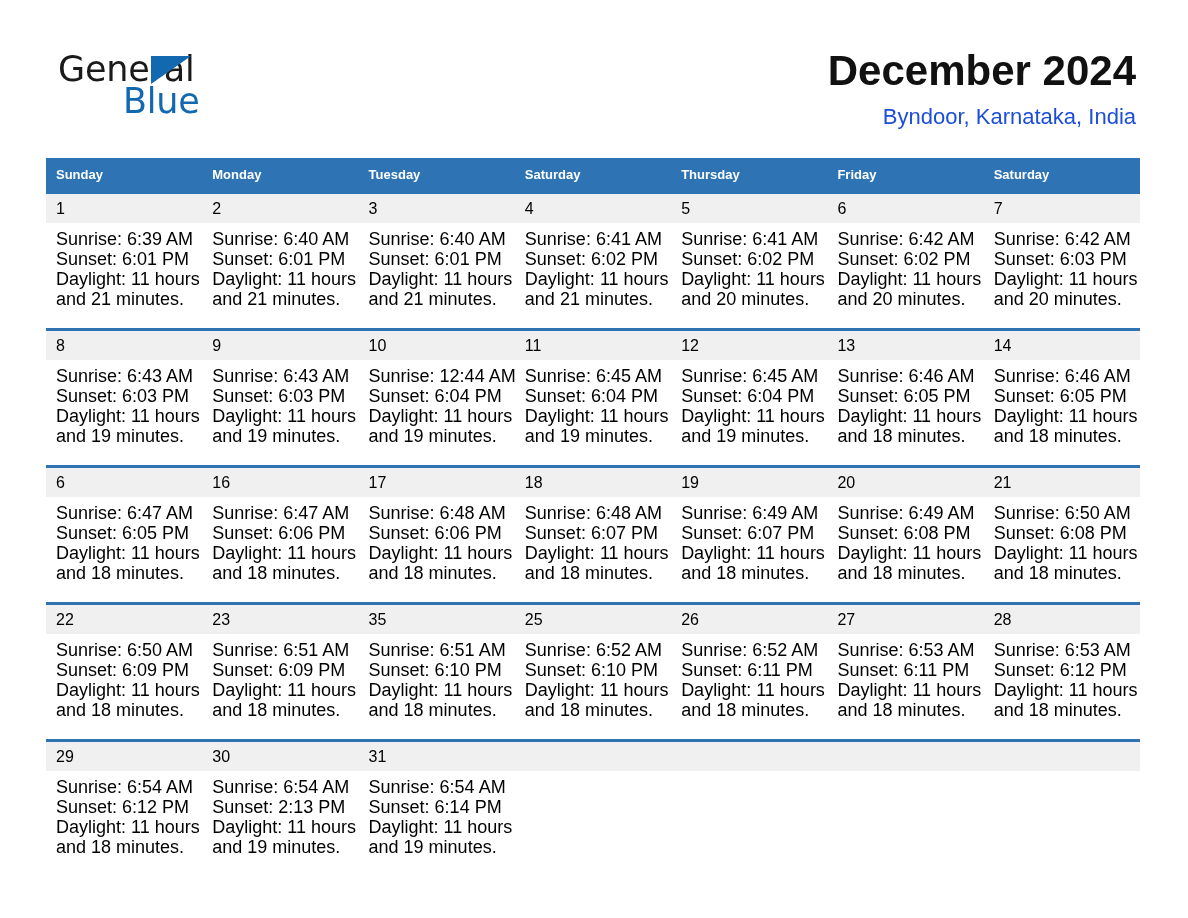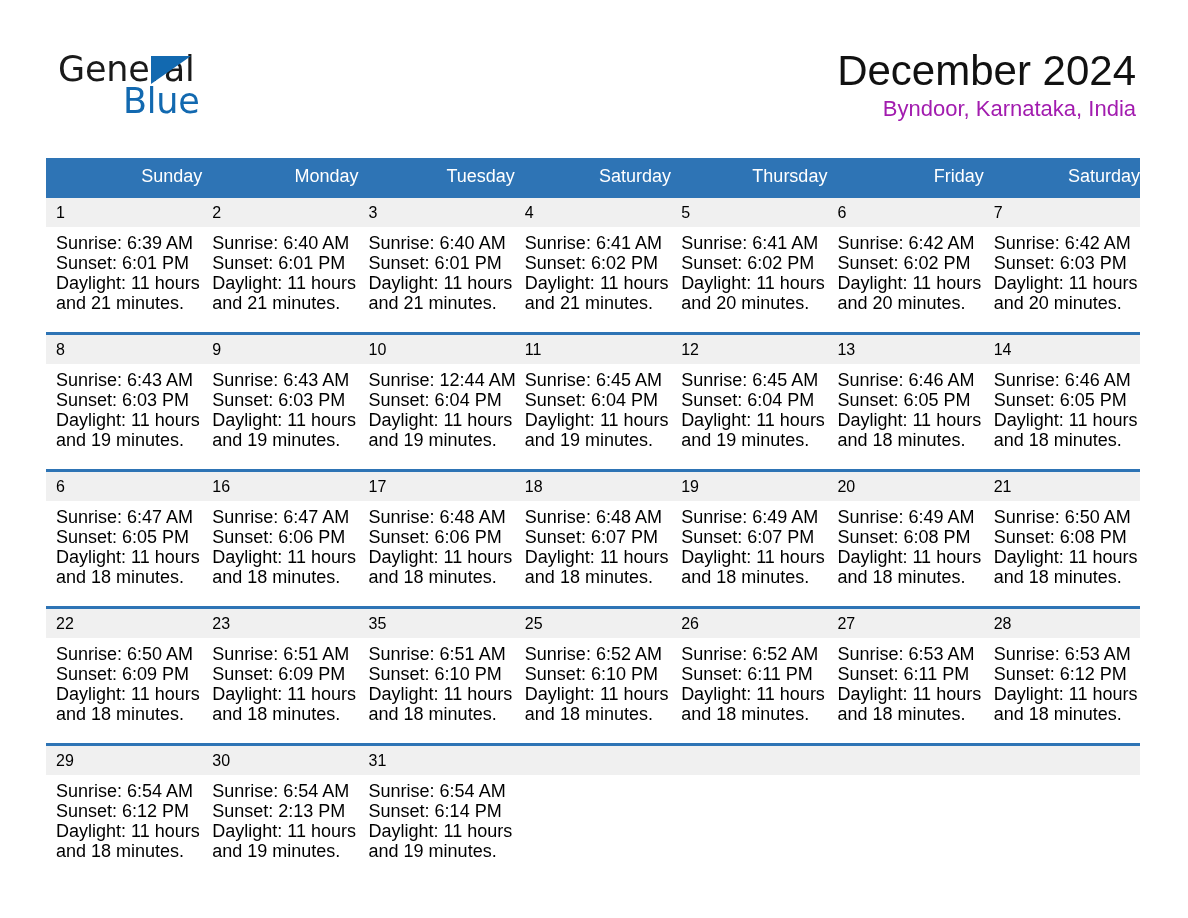--- a/index.html
+++ b/index.html
@@ -67,48 +67,48 @@
   }
   .title-block {
     position: absolute;
     right: 52px;
     top: 46px;
     text-align: right;
   }
   .cal-title {
     font-size: 42px;
     line-height: 50px;
-    font-weight: 400;
+    font-weight: 700;
     color: #111111;
     white-space: nowrap;
   }
   .cal-subtitle {
-    margin-top: 0;
+    margin-top: 8px;
     font-size: 22px;
     line-height: 26px;
     font-weight: 400;
-    color: #a21caf;
+    color: #1d4ed8;
     white-space: nowrap;
   }
 
   
   .calendar {
     position: absolute;
     left: 46px;
     top: 158px;
     width: 1094px;
     border-collapse: collapse;
     table-layout: fixed;
   }
   .calendar th {
     background: #2e74b5;
     color: #ffffff;
-    font-size: 18px;
-    font-weight: 400;
-    text-align: right;
+    font-size: 13px;
+    font-weight: 700;
+    text-align: left;
     padding: 8px 0 8px 10px;
     height: 17px;
     vertical-align: middle;
     border: none;
   }
   .weekrow > td {
     padding: 0;
     vertical-align: top;
     border-top: 3px solid #2e74b5;
     height: 118px;

